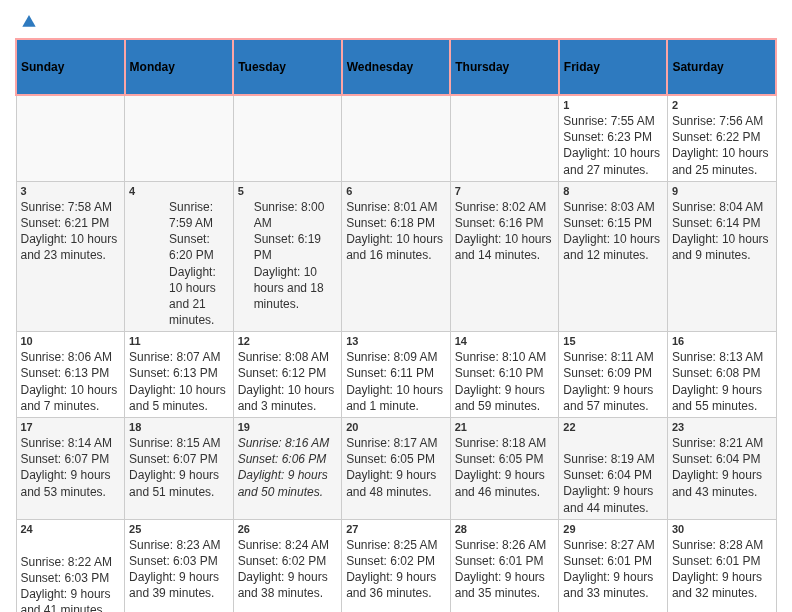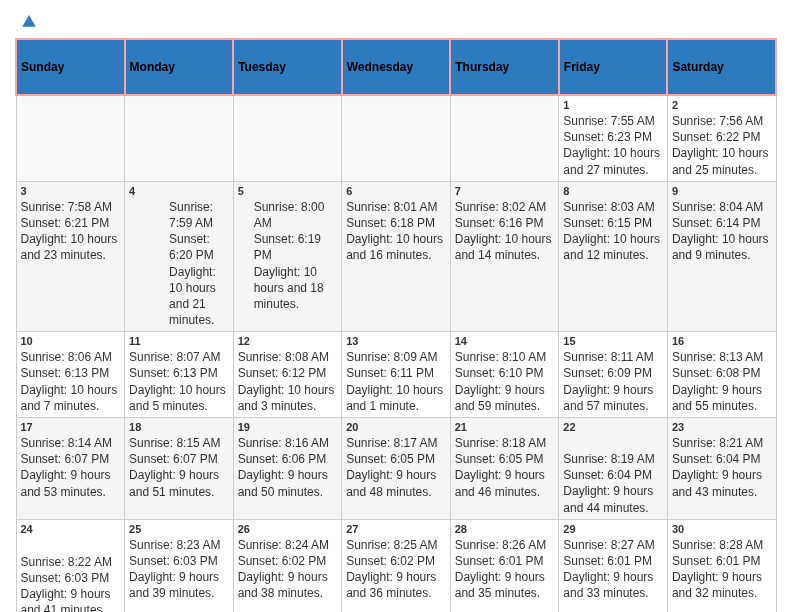--- a/index.html
+++ b/index.html
@@ -256,21 +256,21 @@
 Daylight: 9 hours and 53 minutes.</div>
           </td>
           <td>
             <span class="day-num">18</span>
             <div class="cell-info" style="white-space: pre-line;">Sunrise: 8:15 AM
 Sunset: 6:07 PM
 Daylight: 9 hours and 51 minutes.</div>
           </td>
           <td>
             <span class="day-num">19</span>
-            <div class="cell-info" style="white-space: pre-line;">Sunrise: 8:16 AM
+            <div class="cell-info" style="white-space: pre-line; font-style: italic;">Sunrise: 8:16 AM
 Sunset: 6:06 PM
 Daylight: 9 hours and 50 minutes.</div>
           </td>
           <td>
             <span class="day-num">20</span>
             <div class="cell-info" style="white-space: pre-line;">Sunrise: 8:17 AM
 Sunset: 6:05 PM
 Daylight: 9 hours and 48 minutes.</div>
           </td>
           <td>

